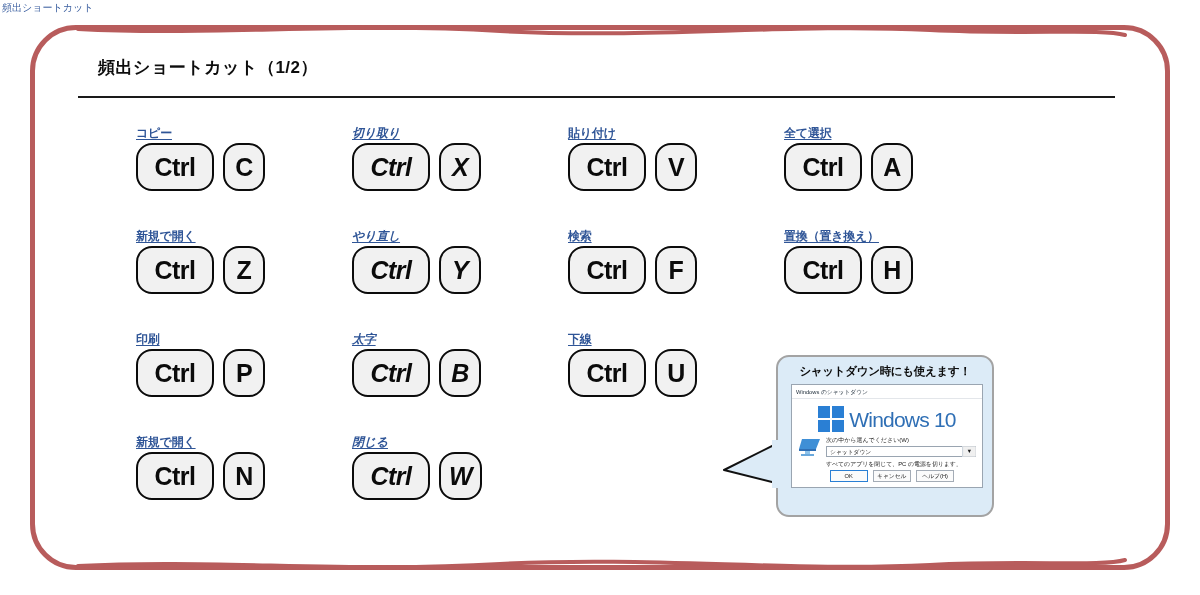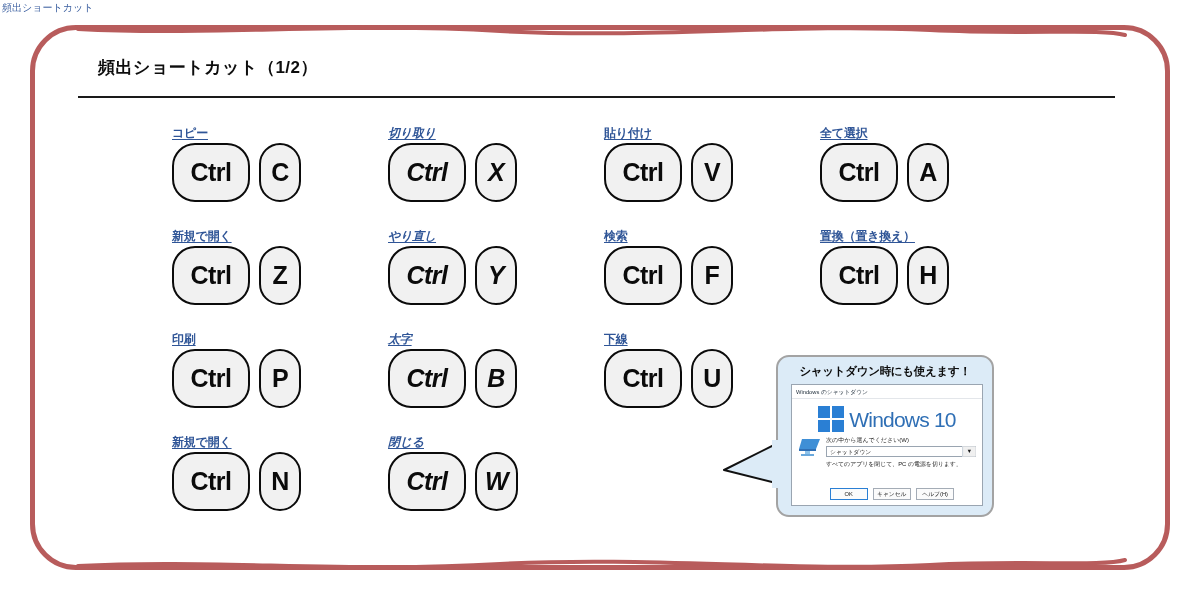--- a/index.html
+++ b/index.html
@@ -66,21 +66,20 @@
     height: 0;
     border-top: 2px solid #1a1a1a;
   }
 
   
   .grid {
     position: absolute;
     left: 136px;
     top: 126px;
     width: 870px;
-    margin-left: 36px;
   }
   .grid-row {
     position: relative;
     height: 103px;
   }
   .shortcut {
     position: absolute;
     top: 0;
   }
   .shortcut.col0 { left: 0px; }
@@ -99,26 +98,26 @@
     margin-bottom: 3px;
     letter-spacing: -0.2px;
   }
   .sc-keys {
     display: flex;
     align-items: center;
     gap: 9px;
   }
   .key {
     border: 2.5px solid #0b0b0b;
-    border-radius: 23px;
+    border-radius: 16px;
     background: #f1f1f1;
     color: #0b0b0b;
     font-weight: bold;
     font-size: 25px;
-    height: 59px;
+    height: 48px;
     min-width: 42px;
     padding: 0 8px;
     display: flex;
     align-items: center;
     justify-content: center;
     box-sizing: border-box;
     letter-spacing: -0.5px;
   }
   .key.wide { min-width: 78px; }
 
@@ -154,21 +153,21 @@
     color: #0b0b0b;
     letter-spacing: -0.3px;
   }
 
   
   .win-dialog {
     position: absolute;
     left: 13px;
     top: 27px;
     width: 192px;
-    height: 122px;
+    height: 104px;
     background: #ffffff;
     border: 1px solid #9aa5b1;
     box-sizing: border-box;
     overflow: hidden;
   }
   .wd-titlebar {
     height: 13px;
     background: #ffffff;
     border-bottom: 1px solid #e3e6ea;
     display: flex;

